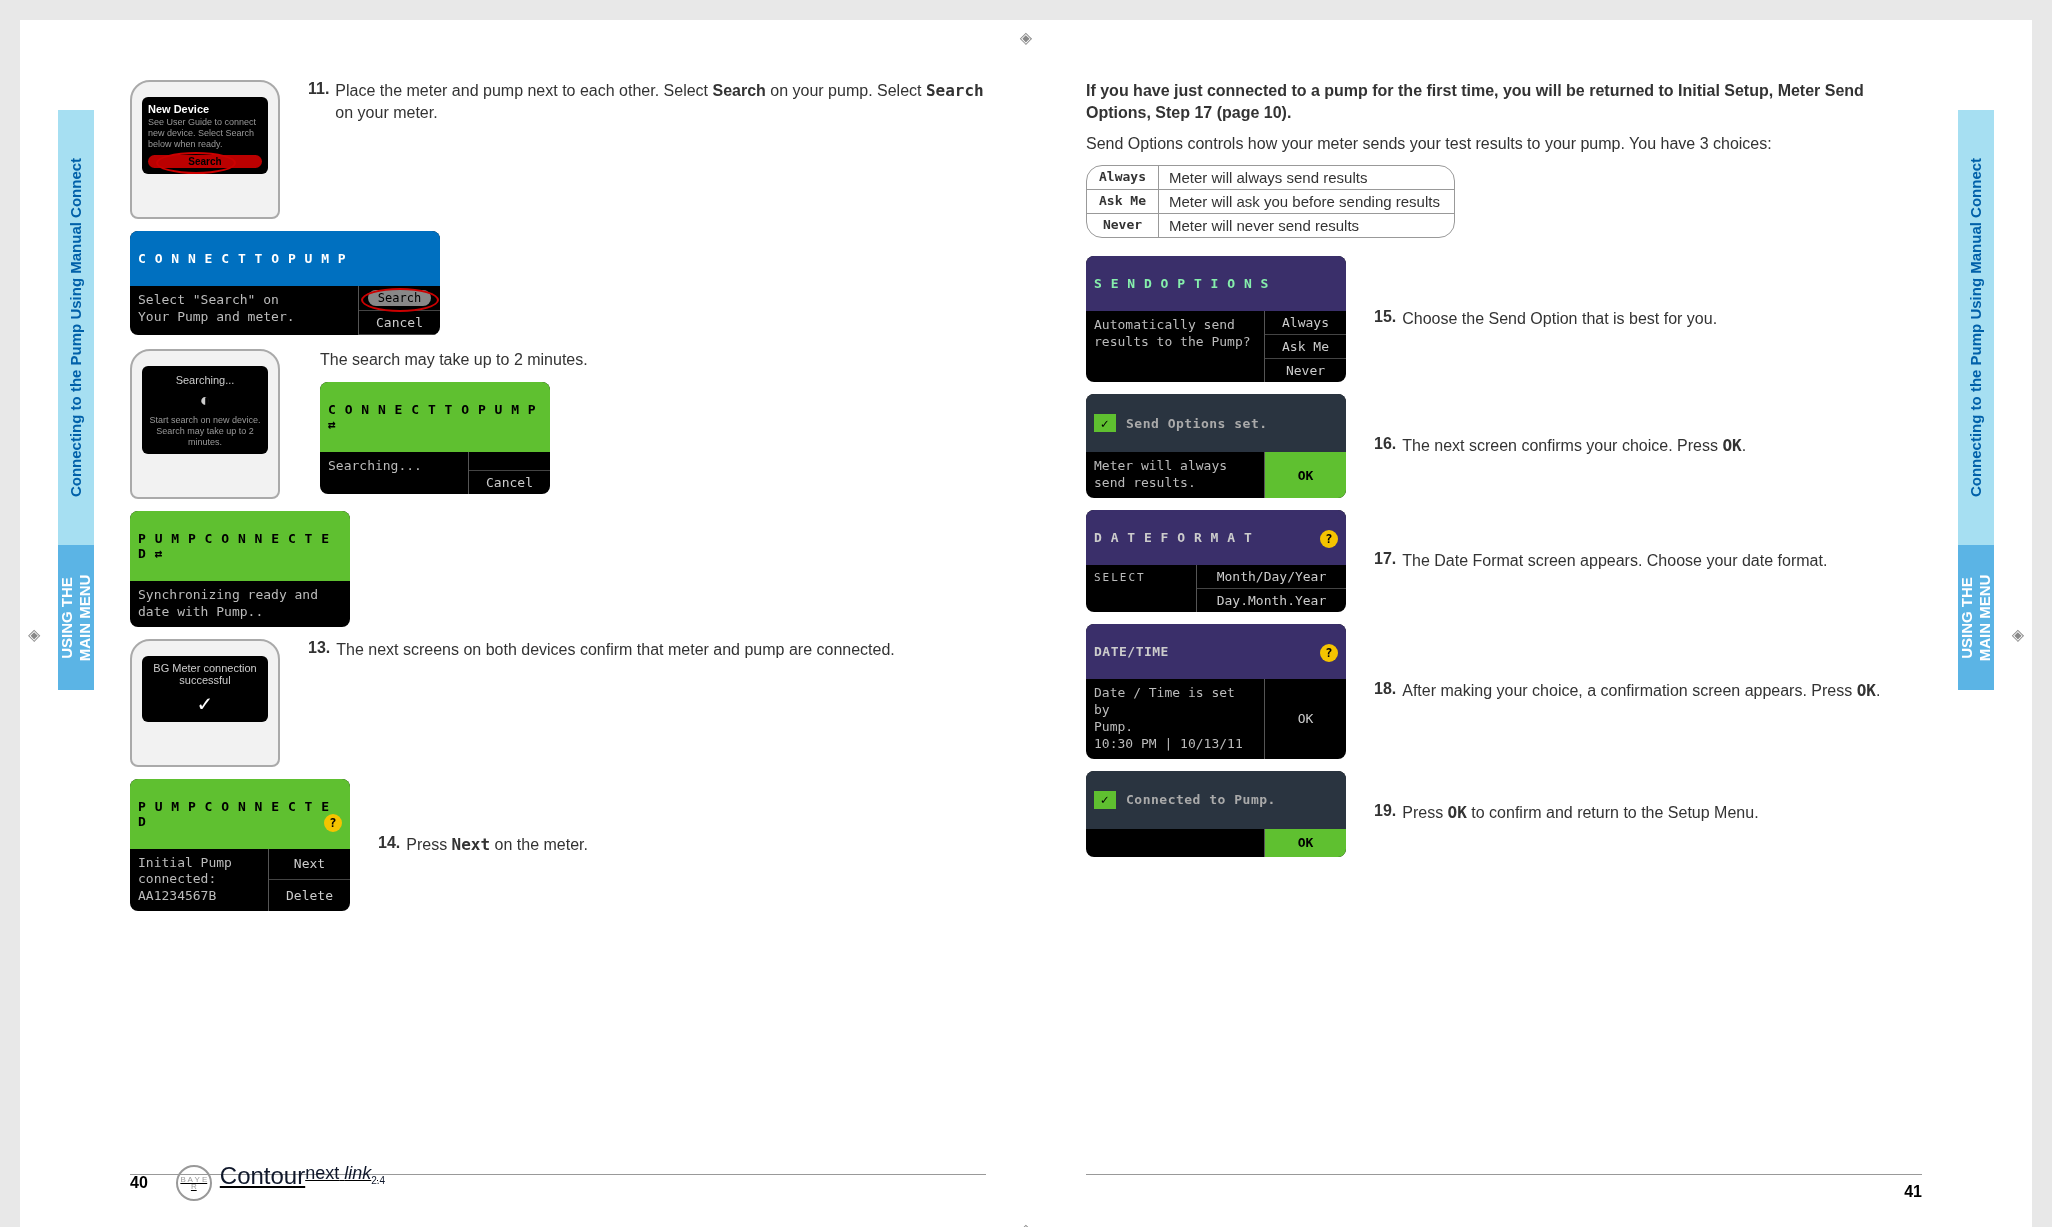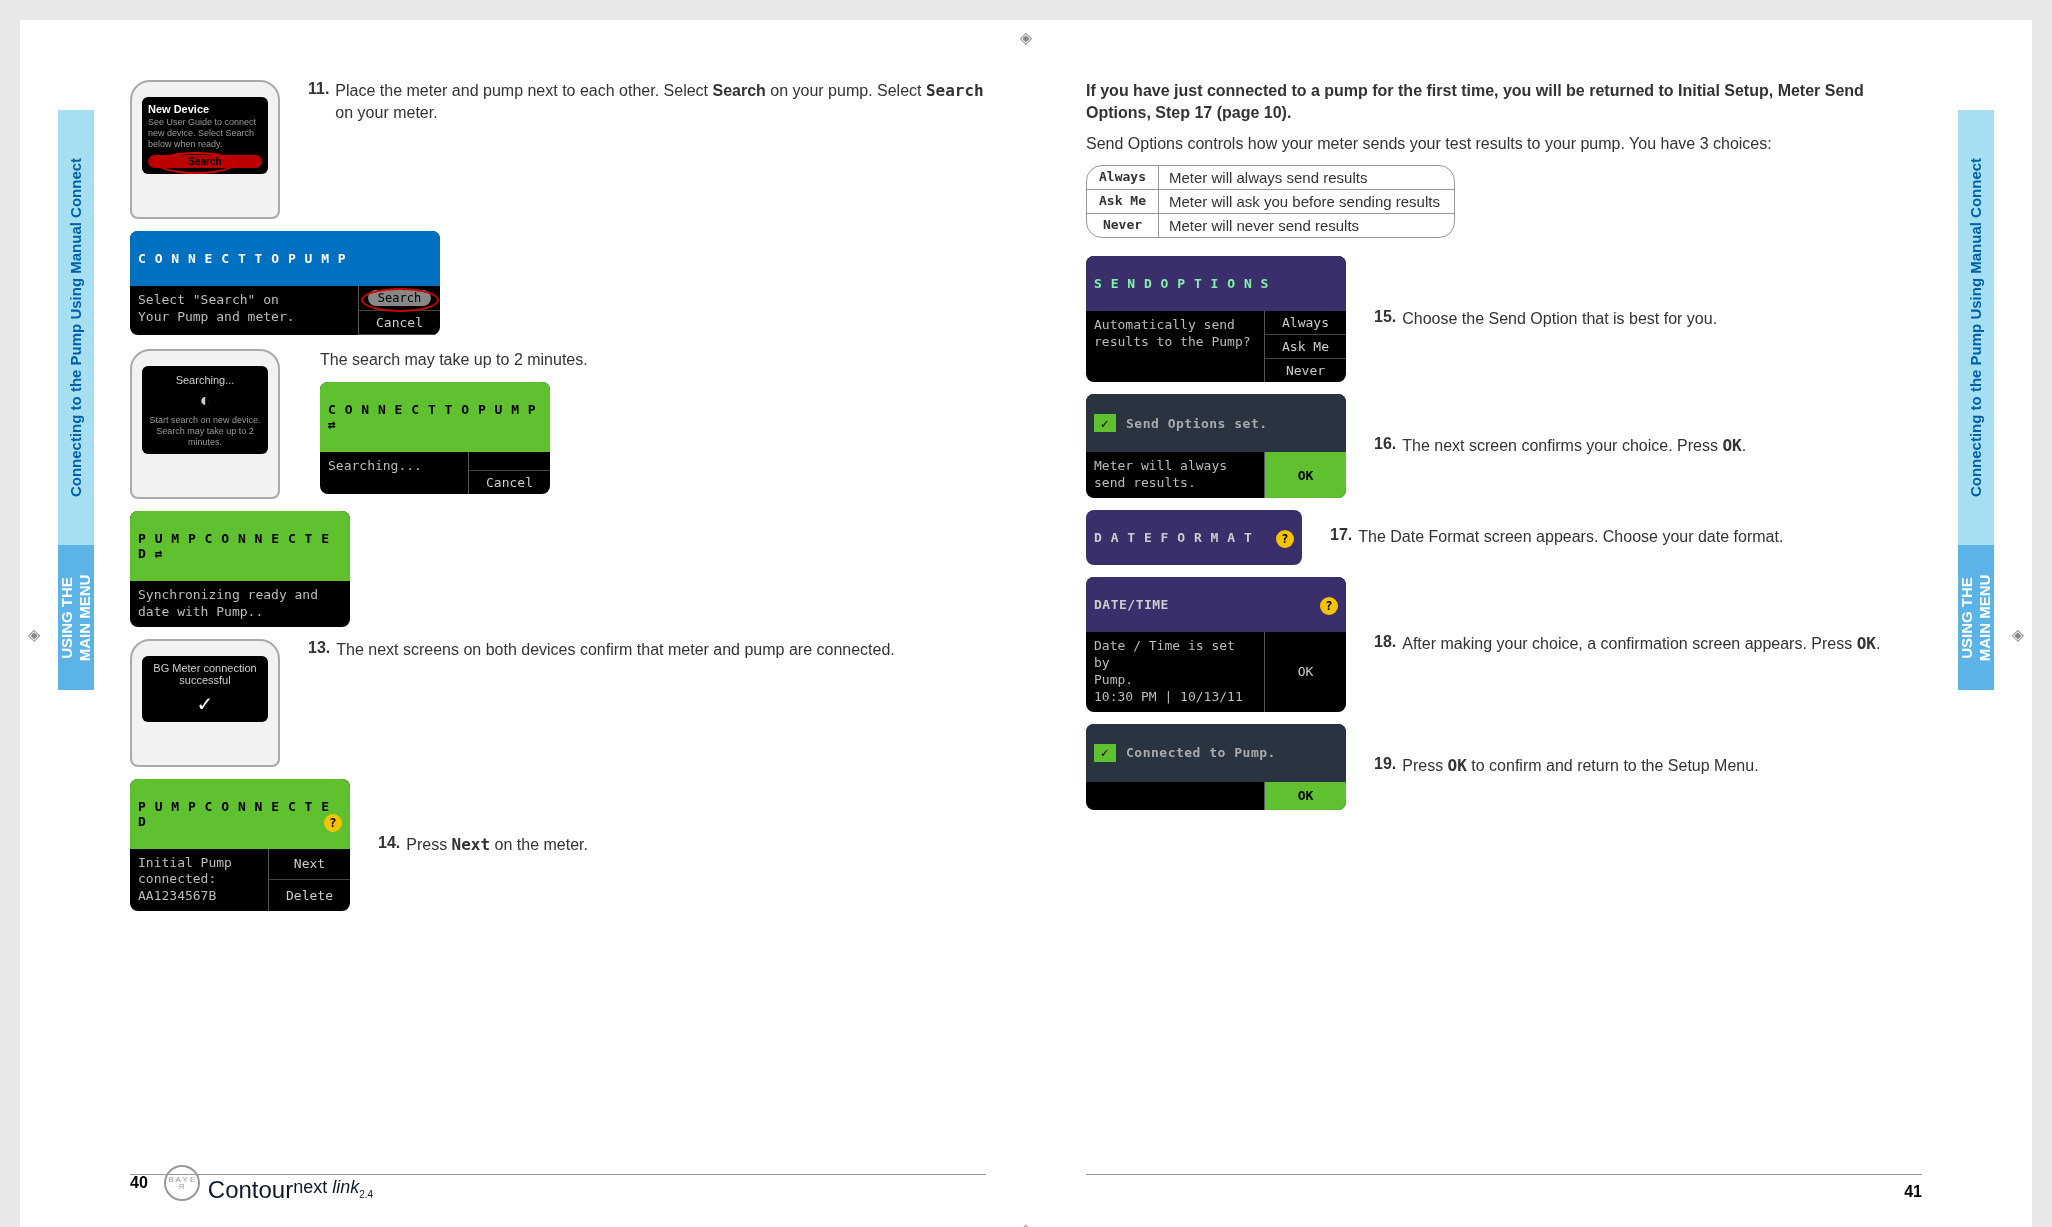--- a/index.html
+++ b/index.html
@@ -45,21 +45,21 @@
 .bold-intro { font-weight: bold; line-height: 1.4; margin-bottom: 8px; }
 .intro-reg { line-height: 1.4; margin-bottom: 10px; }
 .opt-table { border: 1px solid #999; border-radius: 16px; overflow: hidden; display: inline-block; margin-bottom: 14px; }
 .opt-row { display: flex; border-bottom: 1px solid #999; }
 .opt-row:last-child { border-bottom: none; }
 .opt-cell-l { width: 72px; padding: 3px 8px; font-family: 'Lucida Console', monospace; font-weight: bold; font-size: 13px; border-right: 1px solid #999; text-align: center; }
 .opt-cell-r { padding: 3px 14px 3px 10px; font-size: 15px; }
 .footer { position: absolute; bottom: 46px; left: 0; right: 0; display: flex; align-items: center; padding: 0 40px 0 110px; }
 .footer-right { padding: 0 110px 0 60px; justify-content: flex-end; }
 .pnum { font-weight: bold; font-size: 16px; }
-.logo-wrap { display: flex; align-items: flex-end; gap: 8px; margin-left: 16px; }
+.logo-wrap { display: flex; align-items: flex-start; gap: 8px; margin-left: 28px; text-decoration: underline; }
 .bayer-circ { width: 36px; height: 36px; border: 2px solid #999; border-radius: 50%; display: flex; align-items: center; justify-content: center; font-size: 8px; color: #999; text-align: center; line-height: 0.9; }
 .contour-txt { display: flex; flex-direction: row; line-height: 0.9; color: #0f172a; }
 .contour-txt .l1 { font-size: 24px; font-weight: 300; }
 .contour-txt .l2 { font-size: 18px; }
 .imprint { position: absolute; bottom: 10px; font-size: 10px; color: #555; }
 .imprint-l { left: 50px; }
 .imprint-r { right: 50px; }
 .reg-mark { position: absolute; font-size: 16px; color: #888; }
 .reg-top { top: 8px; left: 50%; transform: translateX(-50%); }
 .reg-bot { bottom: 8px; left: 50%; transform: translateX(-50%); }
@@ -266,22 +266,29 @@
               </div>
           </div>
         </div>
         <div class="step" style="align-self:center;">
           <span class="step-num">16.</span>
           <span class="step-text"><span>The next screen confirms your choice. Press </span><span class="mono">OK</span><span>.</span></span>
         </div>
       </div>
 
       <div class="row">
-        <div class="meter" style="width:216px;">
+        <div class="meter" style="width:260px;">
           <div class="meter-hdr" style="background:#3a2f6a;color:#ccc;"><span>D A T E  F O R M A T</span><span class="hdr-q">?</span></div>
+          <div class="meter-body">
+            <div class="meter-left" style="font-size:11px;letter-spacing:2px;">SELECT</div>
+            <div class="meter-right" style="width:150px;">
+              <div class="meter-opt">Month/Day/Year</div>
+              <div class="meter-opt">Day.Month.Year</div>
+            </div>
+          </div>
         </div>
         <div class="step" style="align-self:center;">
           <span class="step-num">17.</span>
           <span class="step-text">The Date Format screen appears. Choose your date format.</span>
         </div>
       </div>
 
       <div class="row">
         <div class="meter" style="width:260px;">
           <div class="meter-hdr" style="background:#3a2f6a;color:#ccc;"><span>DATE/TIME</span><span class="hdr-q">?</span></div>

